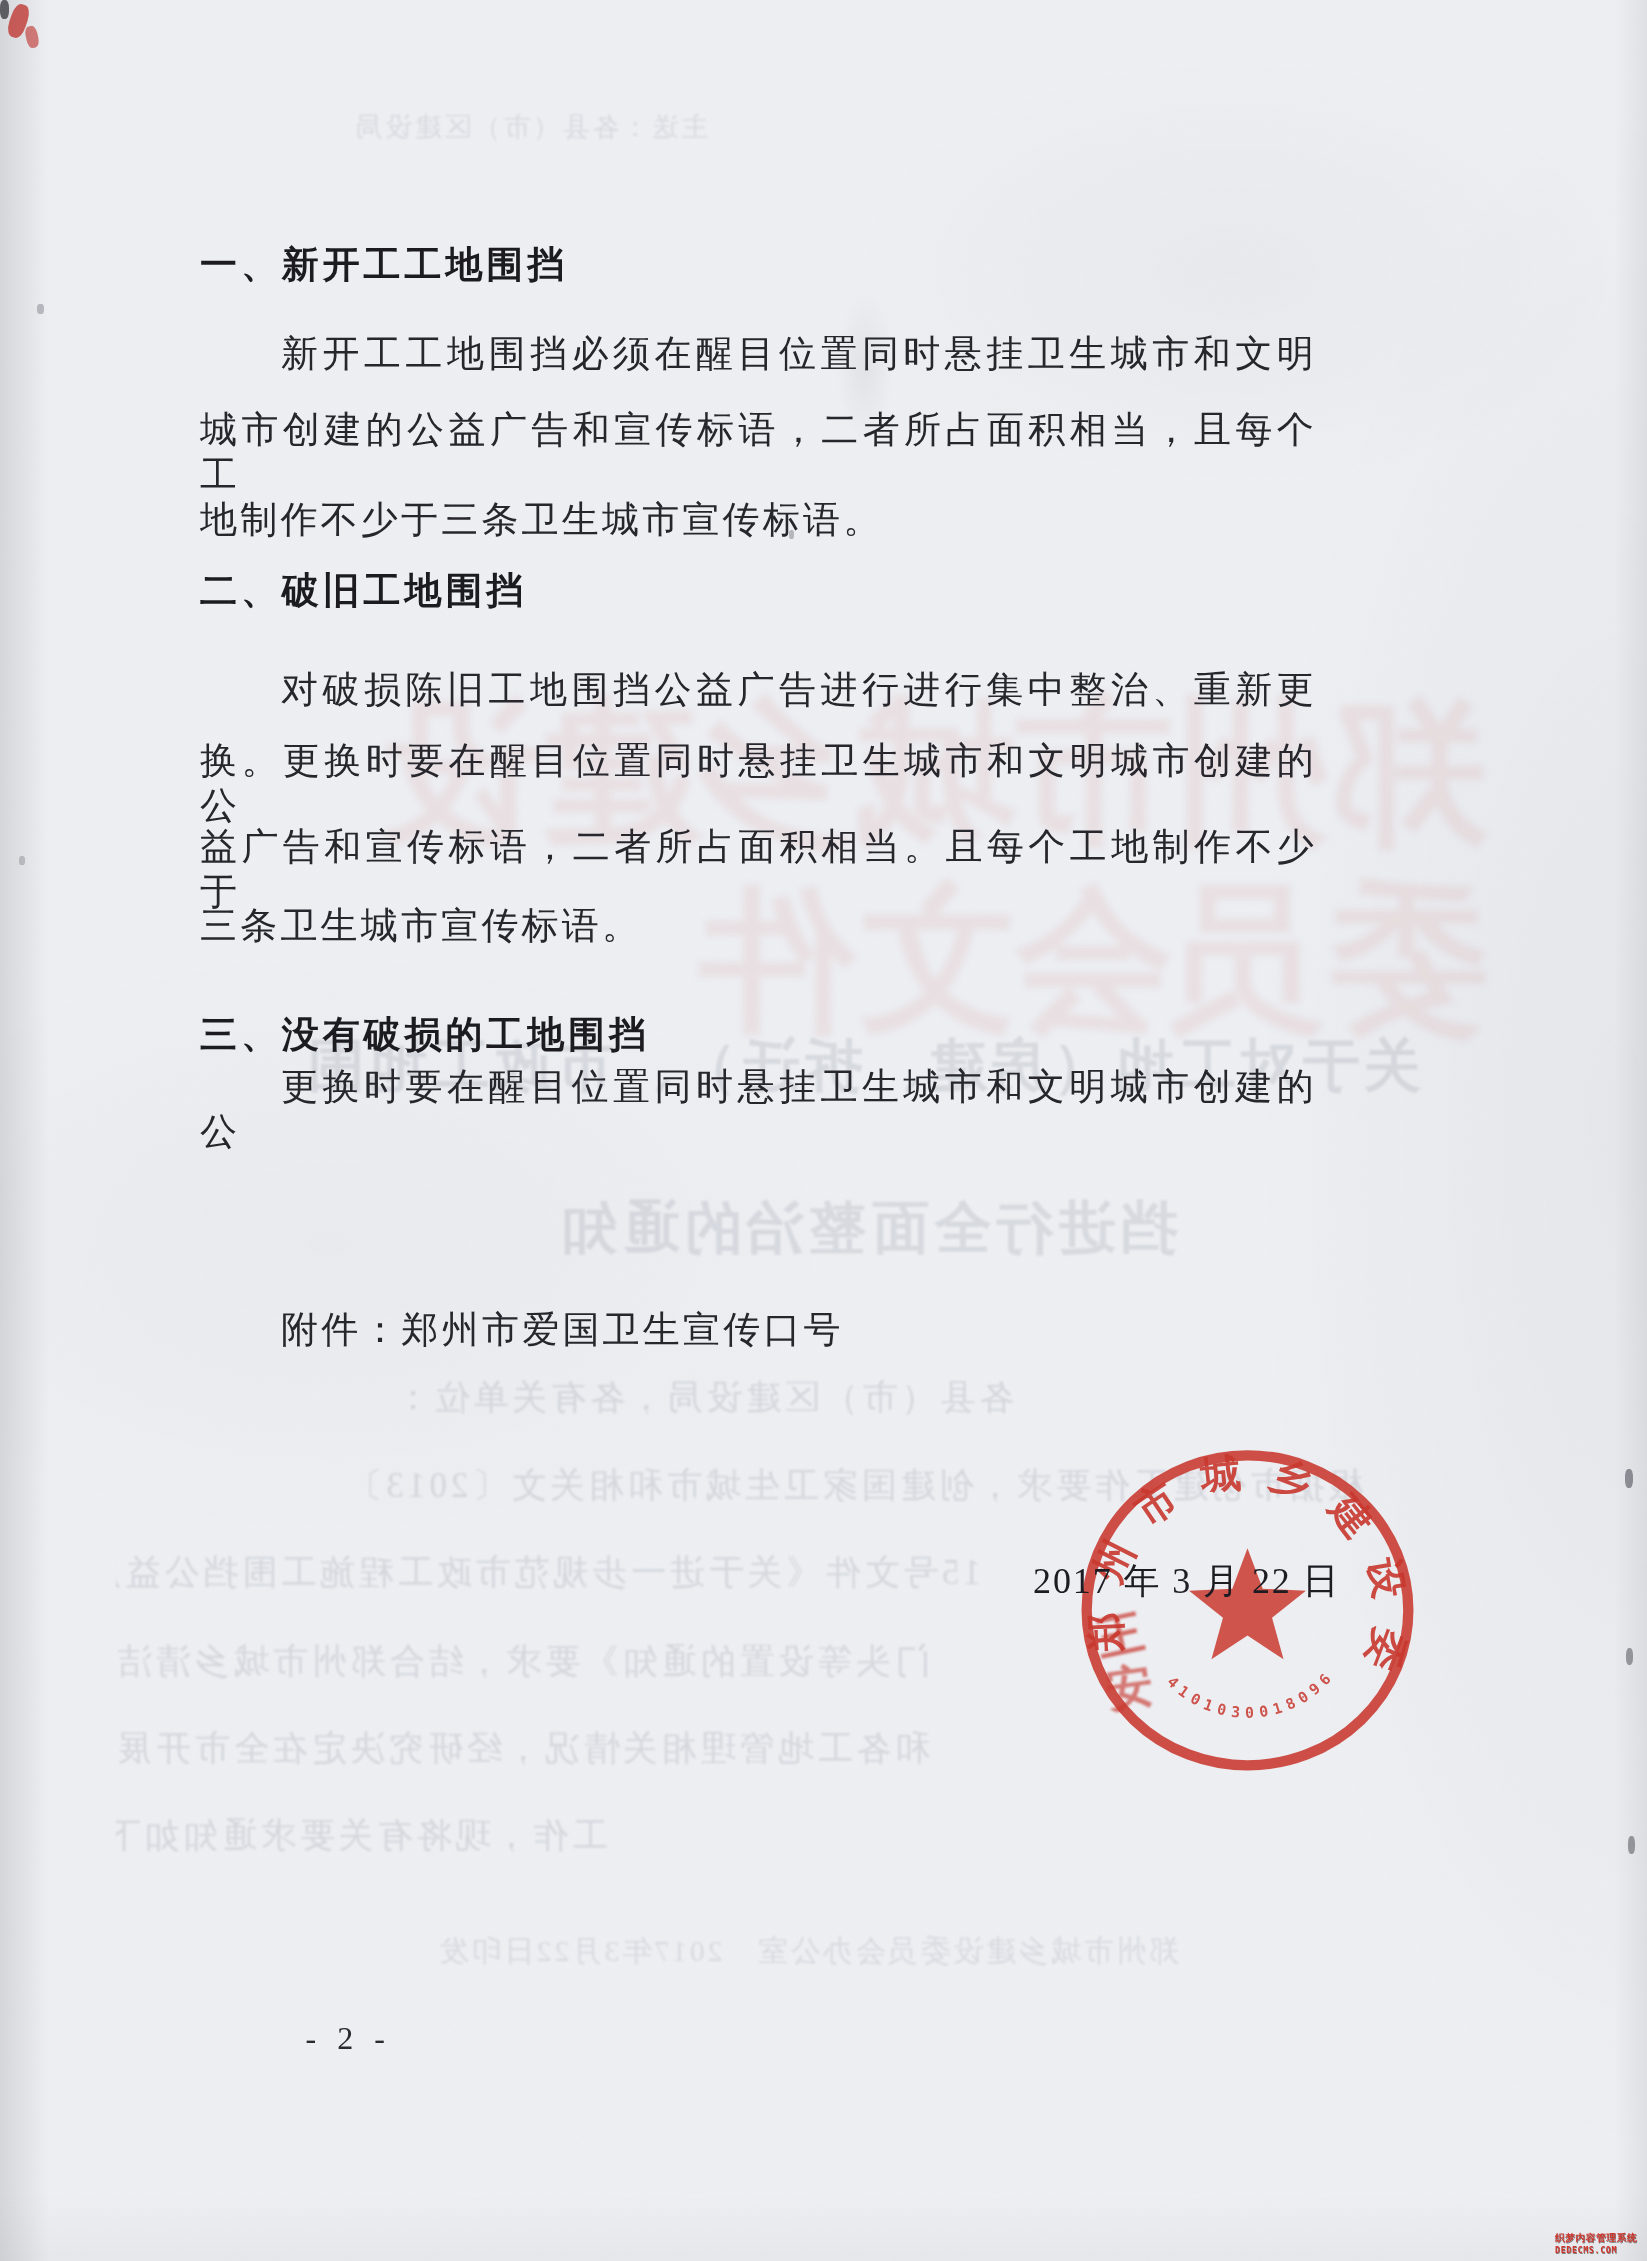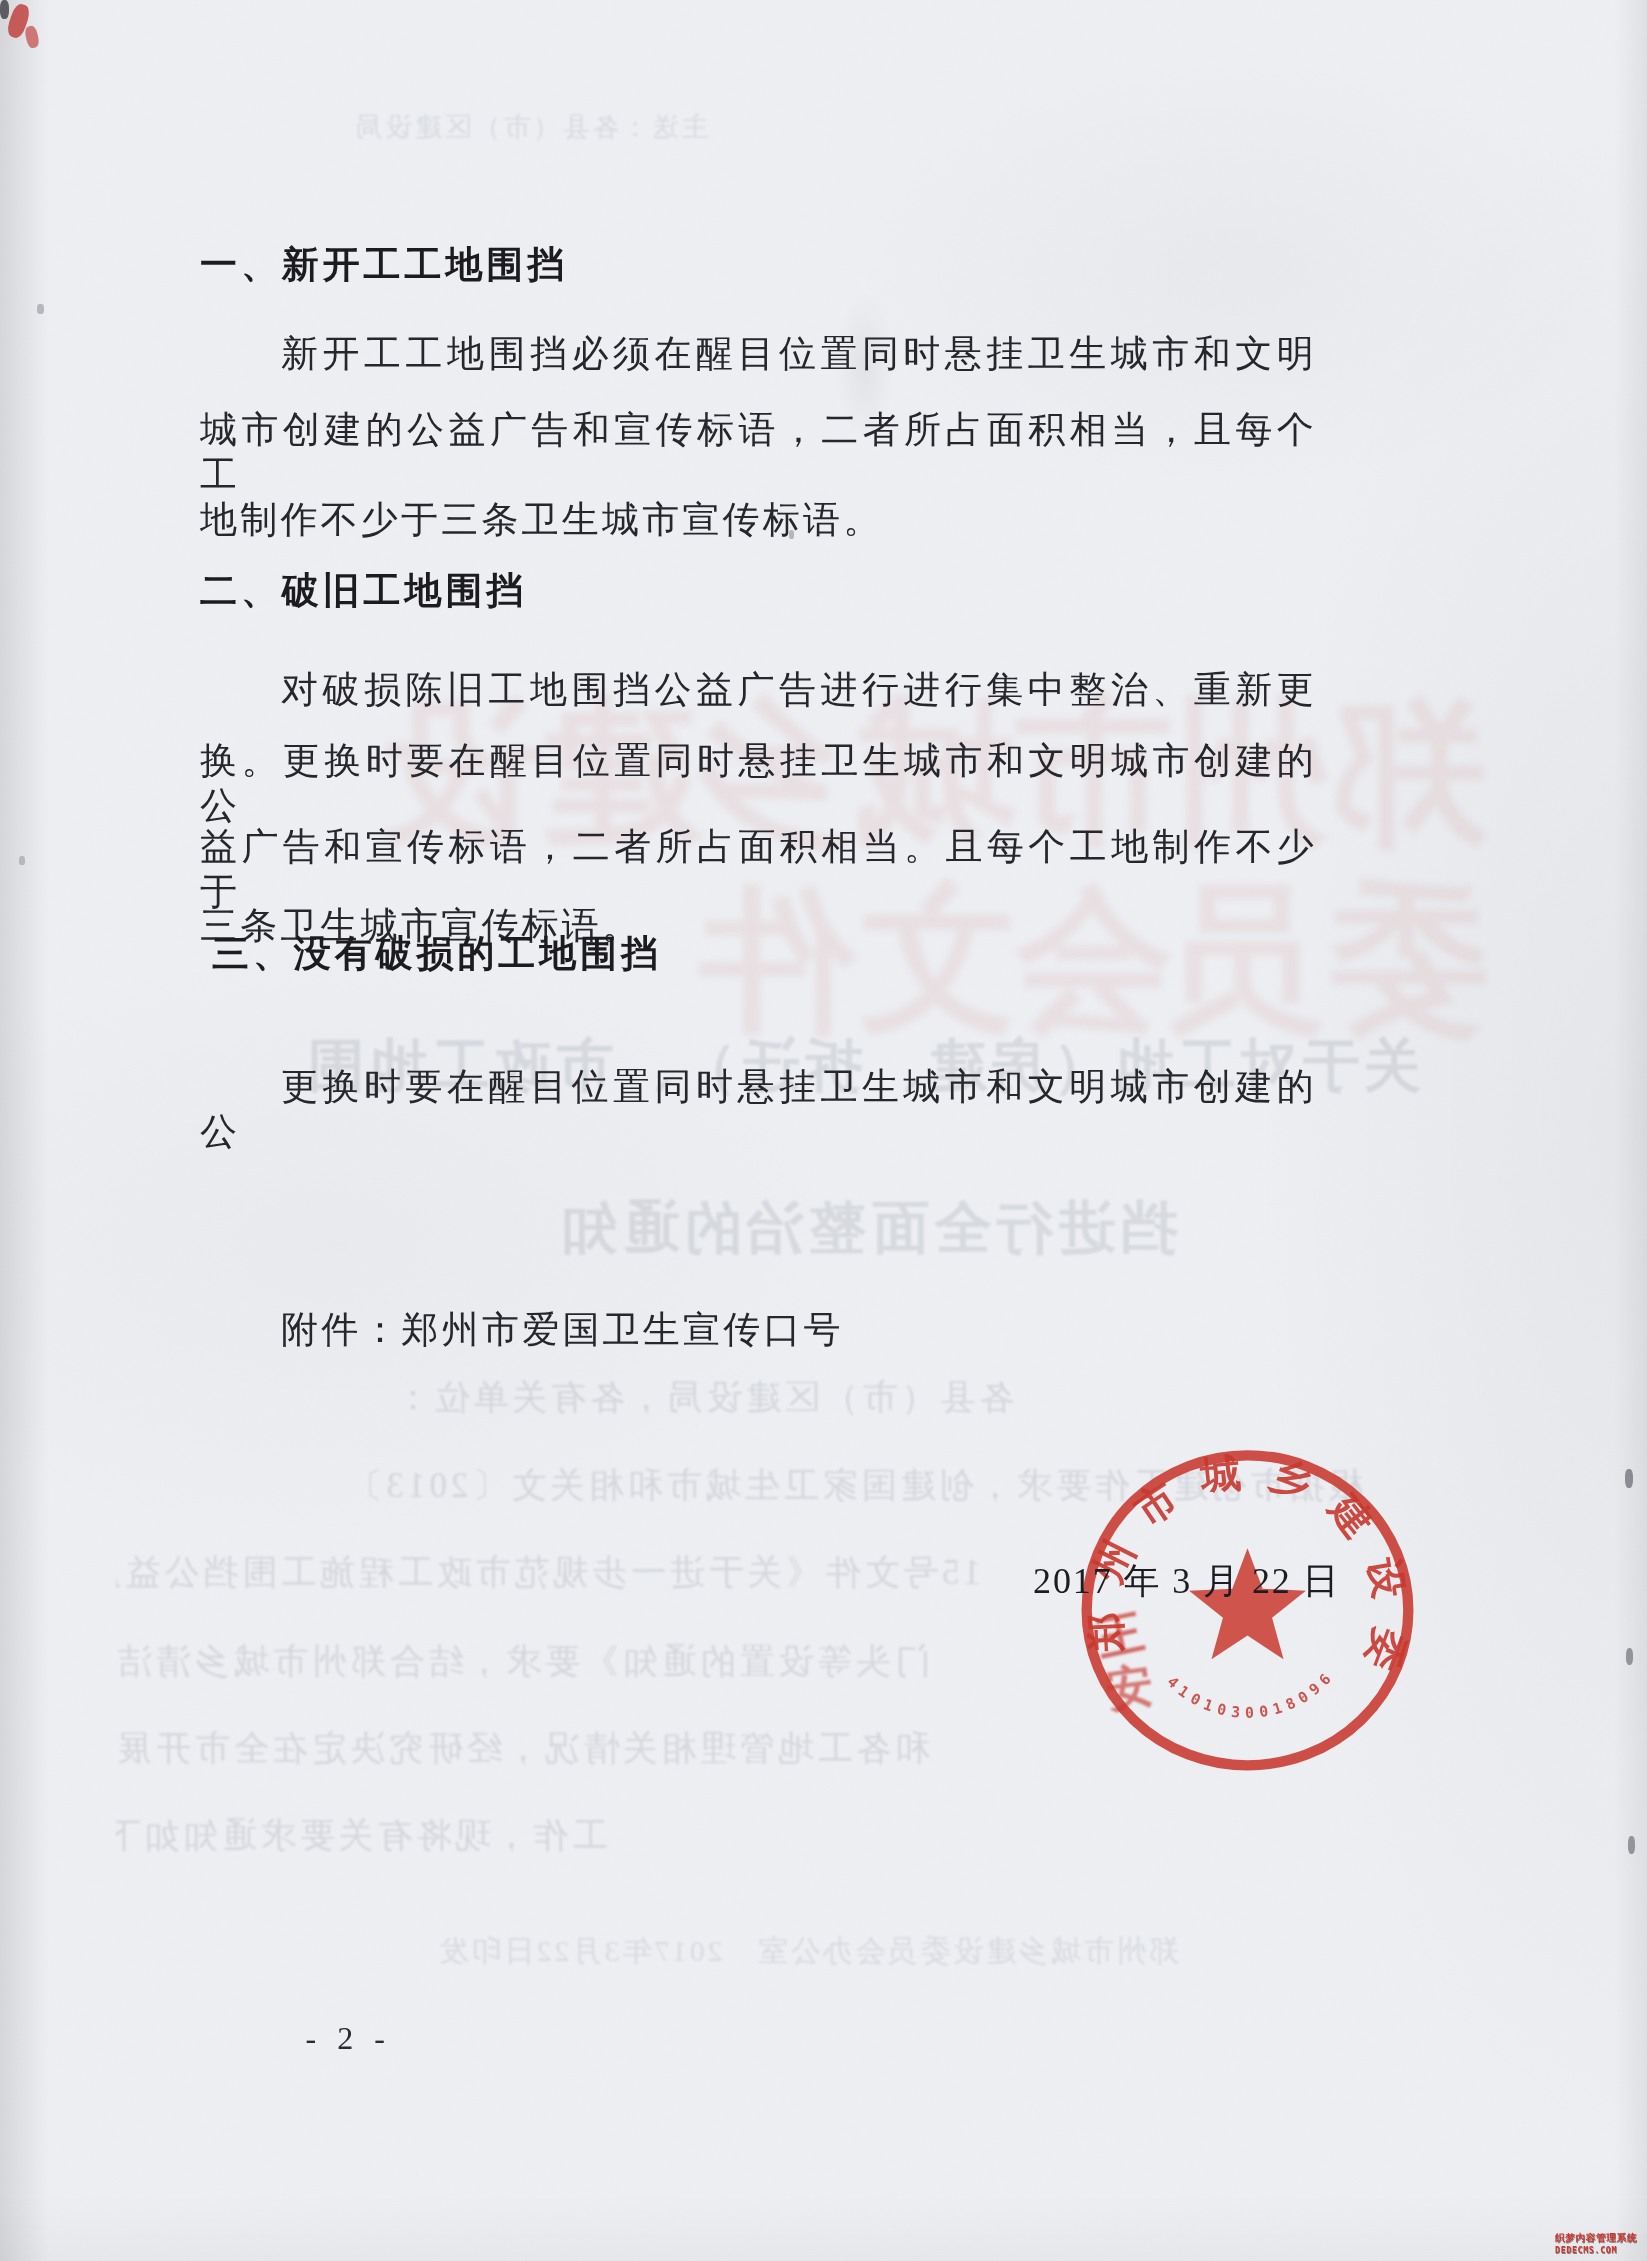--- a/index.html
+++ b/index.html
@@ -90,21 +90,21 @@
 
   <div class="line head" style="top:242px;">一、新开工工地围挡</div>
   <div class="line just ind" style="top:318px;">新开工工地围挡必须在醒目位置同时悬挂卫生城市和文明</div>
   <div class="line just" style="top:407px;">城市创建的公益广告和宣传标语，二者所占面积相当，且每个工</div>
   <div class="line" style="top:497px;">地制作不少于三条卫生城市宣传标语。</div>
   <div class="line head" style="top:568px;">二、破旧工地围挡</div>
   <div class="line just ind" style="top:654px;">对破损陈旧工地围挡公益广告进行进行集中整治、重新更</div>
   <div class="line just" style="top:738px;">换。更换时要在醒目位置同时悬挂卫生城市和文明城市创建的公</div>
   <div class="line just" style="top:824px;">益广告和宣传标语，二者所占面积相当。且每个工地制作不少于</div>
   <div class="line" style="top:903px;">三条卫生城市宣传标语。</div>
-  <div class="line head" style="top:931px;margin-left:12px;">三、没有破损的工地围挡</div>
+  <div class="line head" style="top:1012px;">三、没有破损的工地围挡</div>
   <div class="line just ind" style="top:1051px;">更换时要在醒目位置同时悬挂卫生城市和文明城市创建的公</div>
   <div class="line ind" style="top:1294px;">附件：郑州市爱国卫生宣传口号</div>
 
   <div class="seal-wrap">
     <svg width="349" height="341" viewBox="0 0 540 528">
       <defs>
         <path id="arcTop" d="M 88.8 342.6 A 200 196 0 1 1 451.2 342.6" fill="none"></path>
         <path id="arcBot" d="M 134.2 356.3 A 170 166 0 0 0 405.8 356.3" fill="none"></path>
         <filter id="smudge">
             <feGaussianBlur stdDeviation="1.6"></feGaussianBlur>

